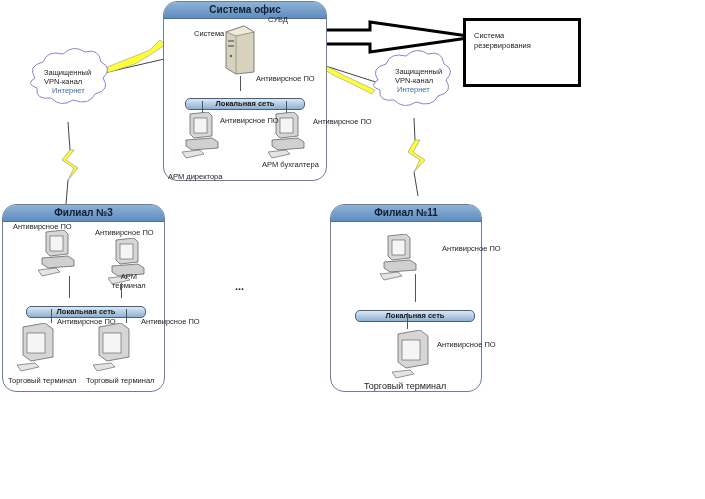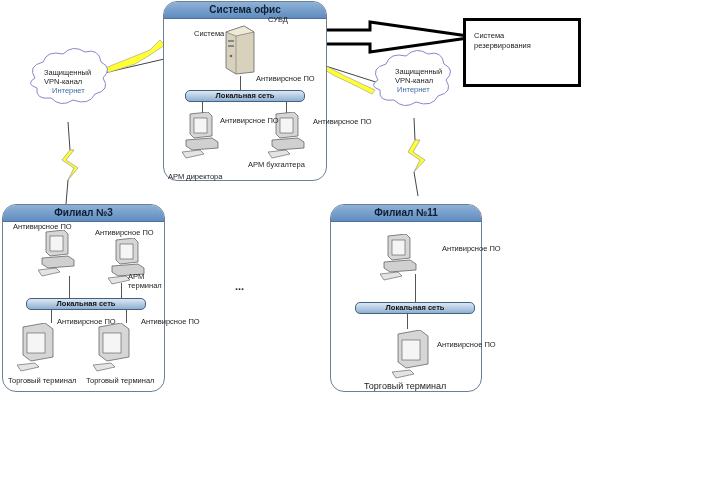--- a/index.html
+++ b/index.html
@@ -1,21 +1,21 @@
 <!DOCTYPE html>
 <html><head>
 <meta charset="utf-8">
 <style>
   html,body{margin:0;padding:0;background:#fff;}
   body{width:705px;height:499px;position:relative;overflow:hidden;font-family:"Liberation Sans",sans-serif;}
   .abs{position:absolute;}
   .panel{position:absolute;border:1px solid #6b7f99;border-radius:14px;background:#fff;overflow:hidden;}
   .panel-head{height:16px;background:linear-gradient(#8fb2d6,#5f8cc0);color:#0e1e33;font-weight:bold;font-size:10px;text-align:center;line-height:16px;border-bottom:1px solid #4d6f99;}
   .lbl{position:absolute;font-size:7.5px;color:#222;white-space:nowrap;}
-  .bus{position:absolute;height:10px;border:1px solid #44627f;border-radius:5px;background:linear-gradient(#dbe8f5,#8fb0d0);font-size:7.5px;font-weight:bold;text-align:center;line-height:10px;color:#111;}
+  .bus{position:absolute;height:10px;border:1px solid #44627f;border-radius:5px;background:linear-gradient(#dbe8f5,#8fb0d0);font-size:7.5px;font-weight:bold;text-align:center;line-height:10px;color:#111;margin-top:8px;}
   .ilbl{font-weight:normal;color:#3b6ea5;}
 </style>
 </head>
 <body>
 
 <svg class="abs" style="left:0;top:0" width="705" height="499">
 
   <line x1="225" y1="45" x2="95" y2="75" stroke="#444" stroke-width="1"></line>
   <line x1="260" y1="45" x2="385" y2="85" stroke="#444" stroke-width="1"></line>
 
@@ -97,34 +97,34 @@
 
 <svg class="abs" style="left:182px;top:112px" width="40" height="48">
     <use href="#pc"></use>
   </svg>
 <svg class="abs" style="left:268px;top:112px" width="40" height="48">
     <use href="#pc"></use>
   </svg>
 <div class="lbl" style="left:220px;top:116px">Антивирсное ПО</div>
 <div class="lbl" style="left:313px;top:117px">Антивирсное ПО</div>
 <div class="lbl" style="left:168px;top:172px">АРМ директора</div>
-<div class="lbl" style="left:248px;top:160px">АРМ бухгалтера</div>
+<div class="lbl" style="left:262px;top:160px">АРМ бухгалтера</div>
 
 <div class="panel" style="left:2px;top:204px;width:161px;height:186px">
   <div class="panel-head">Филиал №3</div>
 </div>
 <div class="lbl" style="left:13px;top:222px">Антивирсное ПО</div>
 <div class="lbl" style="left:95px;top:228px">Антивирсное ПО</div>
 <svg class="abs" style="left:38px;top:230px" width="40" height="48">
     <use href="#pc"></use>
   </svg>
 <svg class="abs" style="left:108px;top:238px" width="40" height="48">
     <use href="#pc"></use>
   </svg>
-<div class="lbl" style="left:128px;top:272px;line-height:9px;">
+<div class="lbl" style="left:112px;top:272px;line-height:9px;text-align:center">
   <div>АРМ</div>
   <div>терминал</div>
 </div>
 <div class="abs" style="left:69px;top:276px;width:1px;height:22px;background:#555"></div>
 <div class="abs" style="left:121px;top:283px;width:1px;height:15px;background:#555"></div>
 <div class="bus" style="left:26px;top:298px;width:118px">Локальная сеть</div>
 <div class="abs" style="left:51px;top:309px;width:1px;height:14px;background:#555"></div>
 <div class="abs" style="left:126px;top:309px;width:1px;height:14px;background:#555"></div>
 <div class="lbl" style="left:57px;top:317px">Антивирсное ПО</div>
 <div class="lbl" style="left:141px;top:317px">Антивирсное ПО</div>

